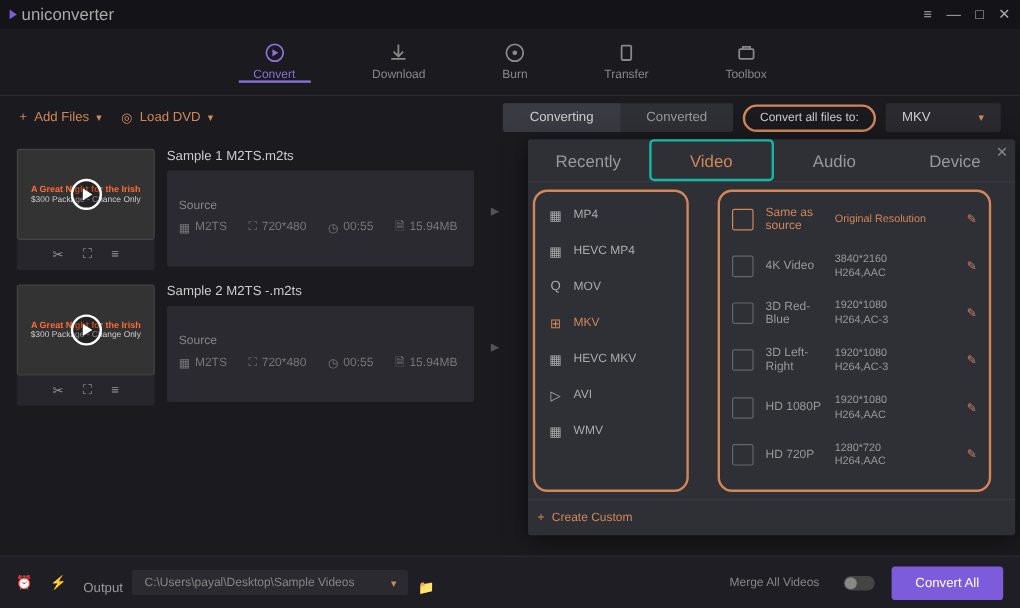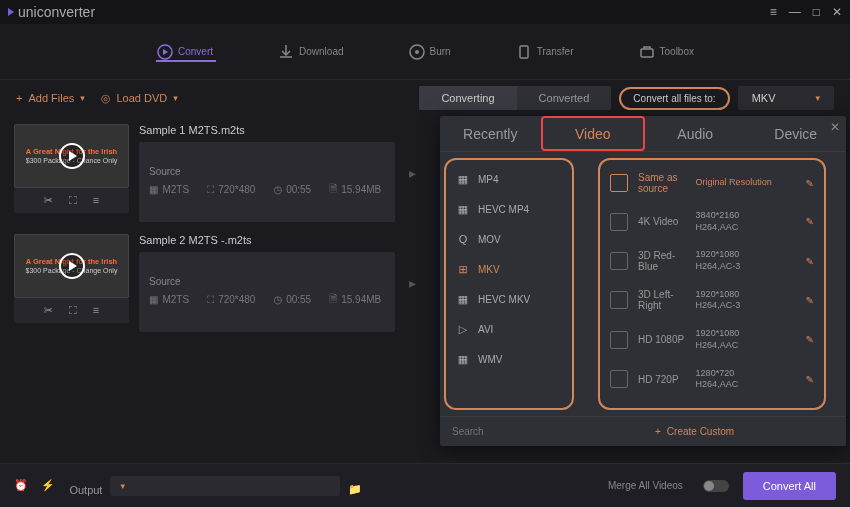--- a/index.html
+++ b/index.html
@@ -3,57 +3,57 @@
 <meta charset="utf-8">
 <style>
 *{margin:0;padding:0;box-sizing:border-box;font-family:-apple-system,BlinkMacSystemFont,"Segoe UI",Arial,sans-serif}
 body{background:#1a1a1f;color:#999;font-size:11px;width:850px;height:507px;overflow:hidden;position:relative}
 .titlebar{height:24px;background:#141418;display:flex;align-items:center;justify-content:space-between;padding:0 8px}
 .app-title{display:flex;align-items:center;gap:4px;color:#aaa;font-size:14px}
 .logo{width:0;height:0;border-left:6px solid #7c5cdb;border-top:4px solid transparent;border-bottom:4px solid transparent}
 .winctl{display:flex;gap:12px;color:#aaa}
 .winctl span{cursor:pointer;font-size:12px}
 .topnav{height:56px;display:flex;align-items:center;justify-content:center;gap:64px;border-bottom:1px solid #2a2a30}
-.nav-item{display:flex;flex-direction:row;align-items:center;gap:4px;color:#888;cursor:pointer;font-size:10px}
+.nav-item{display:flex;flex-direction:column;align-items:center;gap:4px;color:#888;cursor:pointer;font-size:10px}
 .nav-item.active{color:#8b6fd9}
 .nav-item.active::after{content:"";position:absolute;bottom:-1px;width:60px;height:2px;background:#8b6fd9}
 .nav-item{position:relative}
 .nav-icon{width:18px;height:18px;display:flex;align-items:center;justify-content:center}
 .toolbar{height:36px;display:flex;align-items:center;padding:0 16px;justify-content:space-between}
 .tb-left{display:flex;gap:16px;align-items:center}
 .tb-btn{display:flex;align-items:center;gap:6px;color:#d0875a;cursor:pointer;font-size:11px}
 .tb-right{display:flex;align-items:center;gap:8px}
 .seg{display:flex;background:#2f2f36;border-radius:2px;overflow:hidden}
 .seg-item{padding:6px 22px;color:#999;cursor:pointer;font-size:11px}
 .seg-item.active{background:#3a3a42;color:#ccc}
 .convert-to{border:2px solid #d0875a;border-radius:14px;padding:4px 12px;color:#ccc;font-size:10px}
 .format-select{background:#2a2a30;padding:6px 14px;color:#ccc;font-size:11px;display:flex;align-items:center;gap:40px;border-radius:2px;cursor:pointer}
 .caret-down{color:#d0875a;font-size:9px}
 .content{display:flex;height:340px}
 .file-panel{width:434px;overflow-y:auto;padding:8px 14px}
 .file-item{margin-bottom:12px}
 .file-row{display:flex;gap:10px}
-.thumb{width:115px;height:64px;background:#333;border:1px solid #444;border-radius:2px;position:relative;display:flex;align-items:center;justify-content:center}
+.thumb{width:115px;height:76px;background:#333;border:1px solid #444;border-radius:2px;position:relative;display:flex;align-items:center;justify-content:center}
 .thumb-text{font-size:7px;color:#ccc;text-align:center;line-height:1.3}
 .thumb-title{color:#ff6b35;font-weight:bold;font-size:7.5px}
 .play-circle{position:absolute;width:26px;height:26px;border:2px solid #fff;border-radius:50%;display:flex;align-items:center;justify-content:center;background:rgba(0,0,0,0.3)}
 .play-tri{width:0;height:0;border-left:8px solid #fff;border-top:5px solid transparent;border-bottom:5px solid transparent;margin-left:2px}
 .file-info{flex:1}
 .file-name{color:#ccc;font-size:11px;margin-bottom:6px}
 .file-meta{background:#2a2a30;border-radius:2px;padding:24px 10px}
 .meta-label{color:#888;font-size:10px;margin-bottom:4px}
 .meta-stats{display:flex;gap:18px;color:#777;font-size:10px}
 .meta-stat{display:flex;align-items:center;gap:4px}
 .thumb-tools{display:flex;gap:16px;justify-content:center;padding:6px 0;background:#26262c;width:115px;border-radius:0 0 2px 2px}
 .arrow-right{color:#555;font-size:14px;margin:0 4px;align-self:center}
 .dropdown{position:absolute;left:440px;top:116px;width:406px;height:330px;background:#2f2f36;border-radius:2px;display:flex;flex-direction:column;box-shadow:0 4px 20px rgba(0,0,0,0.5)}
 .close-x{position:absolute;right:6px;top:4px;color:#888;cursor:pointer;font-size:12px}
 .dd-tabs{display:flex;height:36px;border-bottom:1px solid #3a3a42}
 .dd-tab{flex:1;display:flex;align-items:center;justify-content:center;color:#999;cursor:pointer;font-size:14px}
-.dd-tab.active{color:#d0875a;border:2px solid #ef4444;border-radius:4px;margin:0}
+.dd-tab.active{color:#d0875a;border:2px solid #14b8a6;border-radius:4px;margin:0}
 .dd-body{flex:1;display:flex;overflow:hidden}
 .dd-left{width:130px;border:2px solid #d0875a;border-radius:12px;margin:6px 4px;padding:4px 0;overflow-y:auto}
 .dd-left-item{display:flex;align-items:center;gap:8px;padding:8px 10px;color:#aaa;cursor:pointer;font-size:10px}
 .dd-left-item.active{color:#d0875a}
 .dd-left-icon{width:14px;height:14px;display:flex;align-items:center;justify-content:center;font-size:11px}
 .dd-right{flex:1;border:2px solid #d0875a;border-radius:12px;margin:6px 20px;padding:4px 0;overflow-y:auto}
 .dd-right-item{display:flex;align-items:center;gap:10px;padding:8px 10px;cursor:pointer;font-size:10px}
 .dd-right-item.active{color:#d0875a}
 .dd-right-icon{width:18px;height:18px;border:1px solid #666;border-radius:2px}
 .dd-right-item.active .dd-right-icon{border-color:#d0875a}
@@ -359,34 +359,34 @@
           </div>
         <div class="dd-right-res">
             <div>1280*720</div>
             <div>H264,AAC</div>
           </div>
         <span class="edit-ic">✎</span>
       </div>
     </div>
   </div>
   <div class="dd-footer">
-    <input class="dd-search" placeholder="Search" style="">
     <div class="dd-create">
       <span>+</span>
       <span>Create Custom</span>
     </div>
   </div>
 </div>
 
 <div class="bottombar">
   <span class="bb-icon">⏰</span>
   <span class="bb-icon bb-bolt">⚡</span>
   <div class="output-row">
     <span>Output</span>
     <div class="output-path">
+      <span>C:\Users\payal\Desktop\Sample Videos</span>
       <span class="caret-down">▾</span>
     </div>
     <span class="folder-ic">📁</span>
   </div>
   <div class="merge-row">
     <span>Merge All Videos</span>
     <div class="toggle"></div>
   </div>
   <div class="convert-btn">Convert All</div>
 </div>

